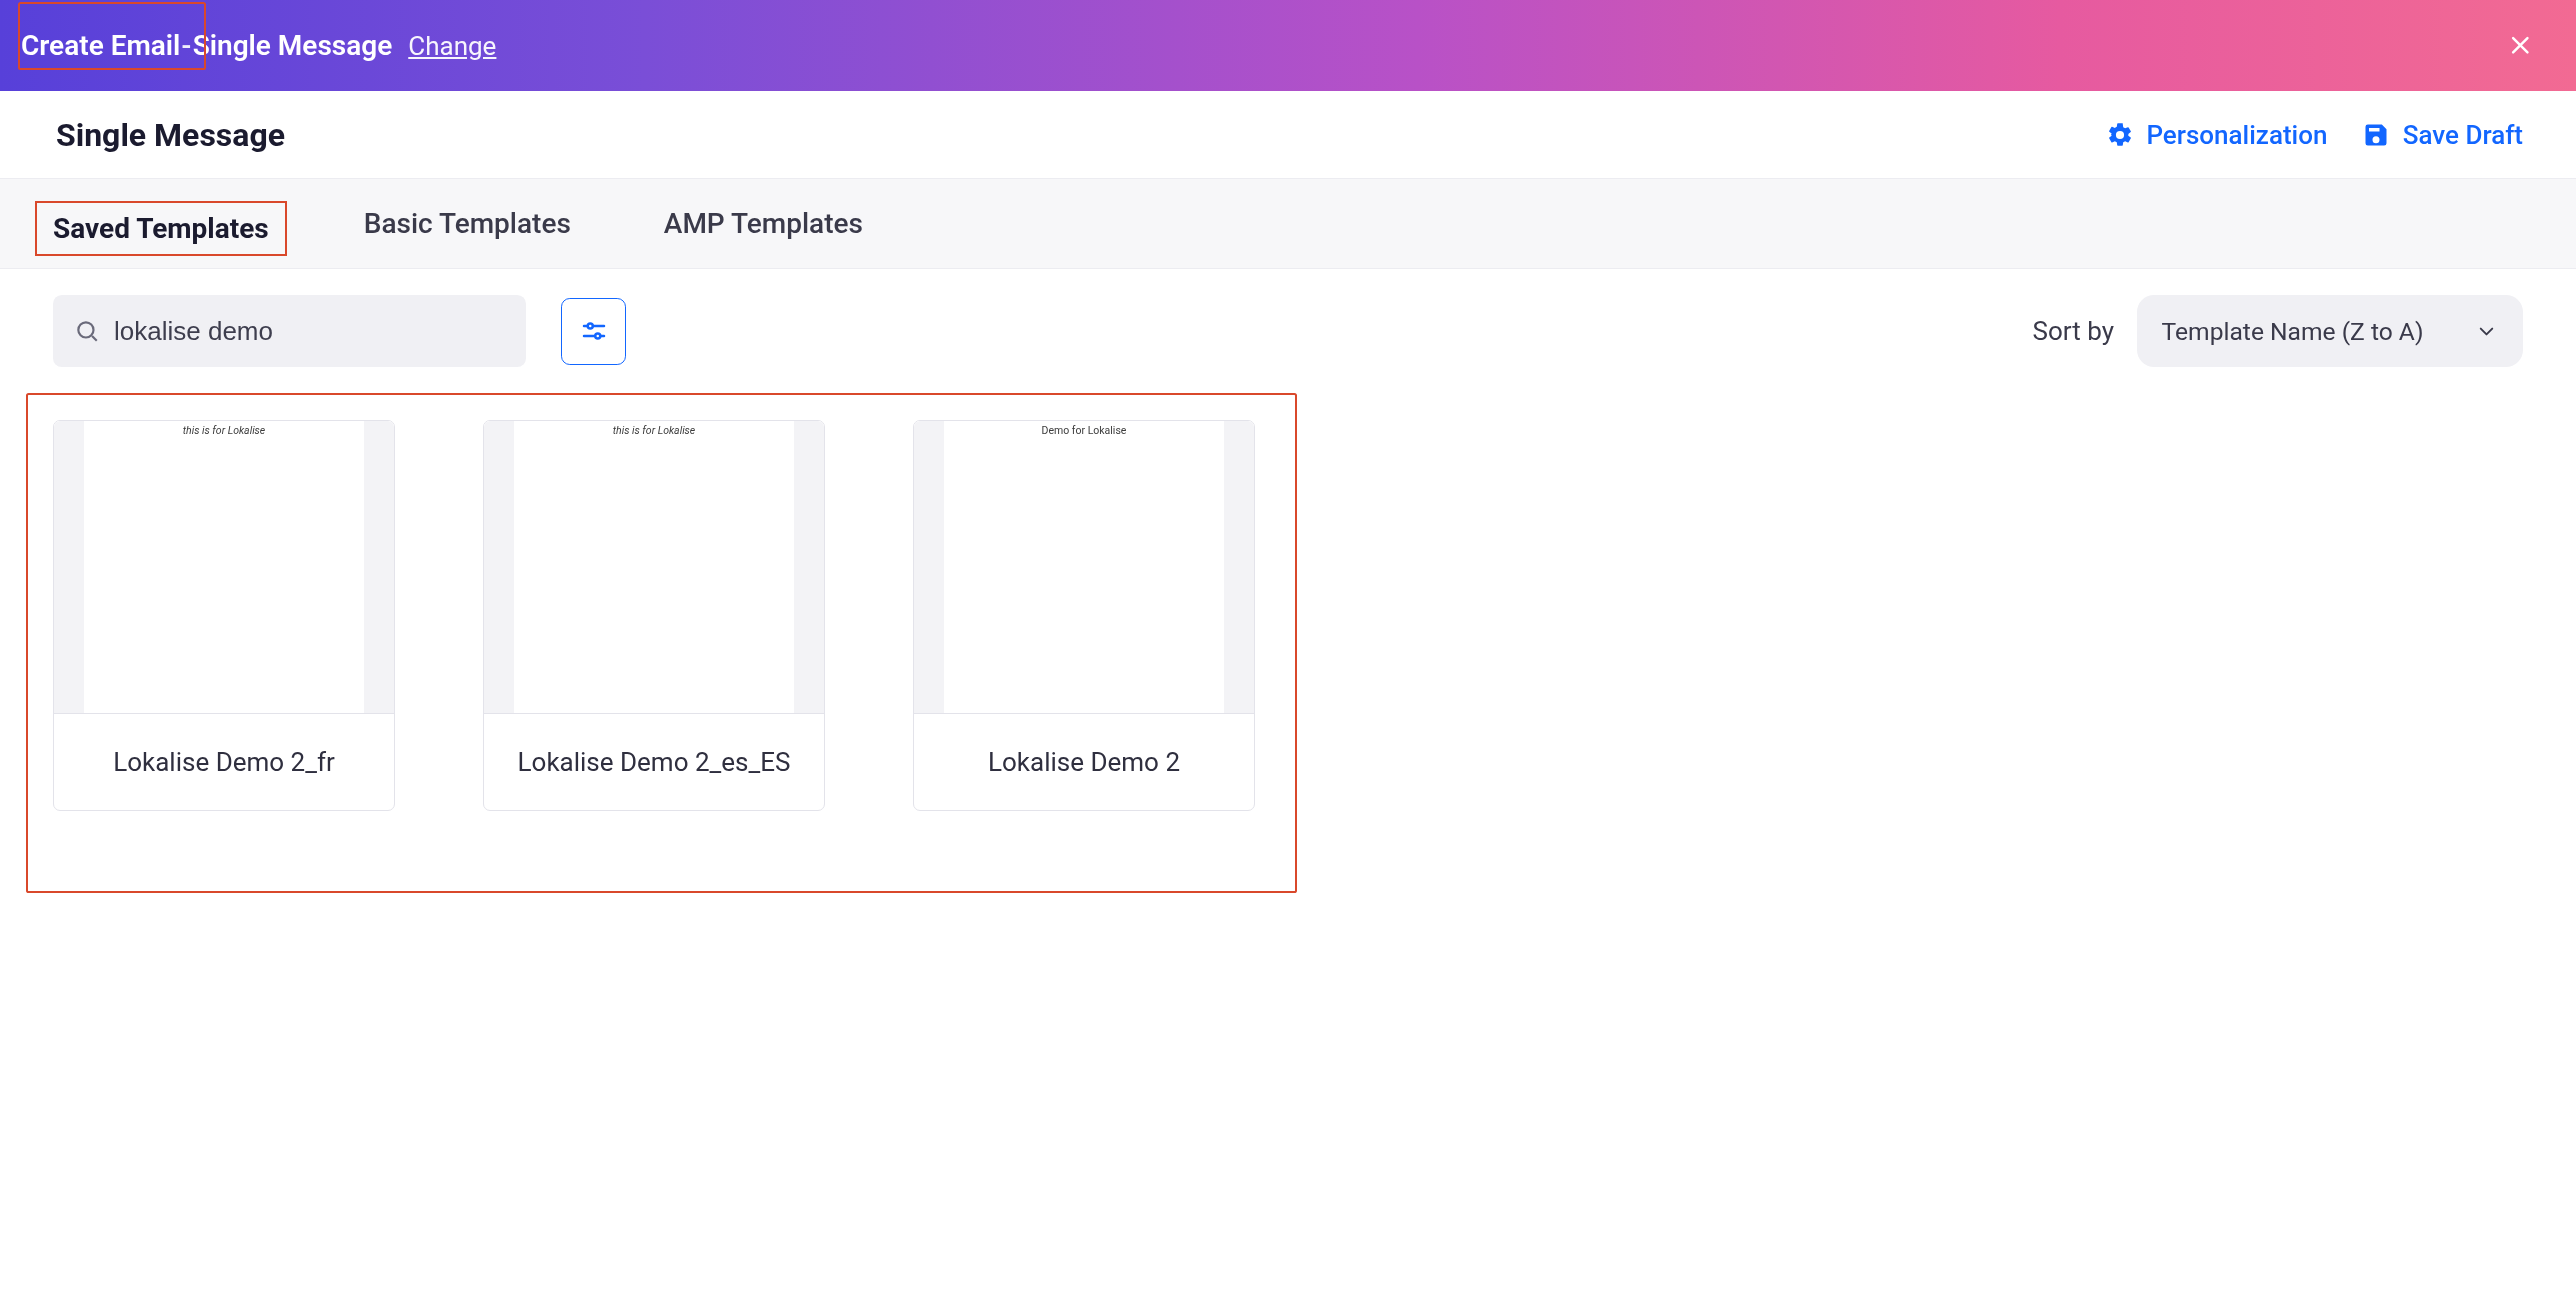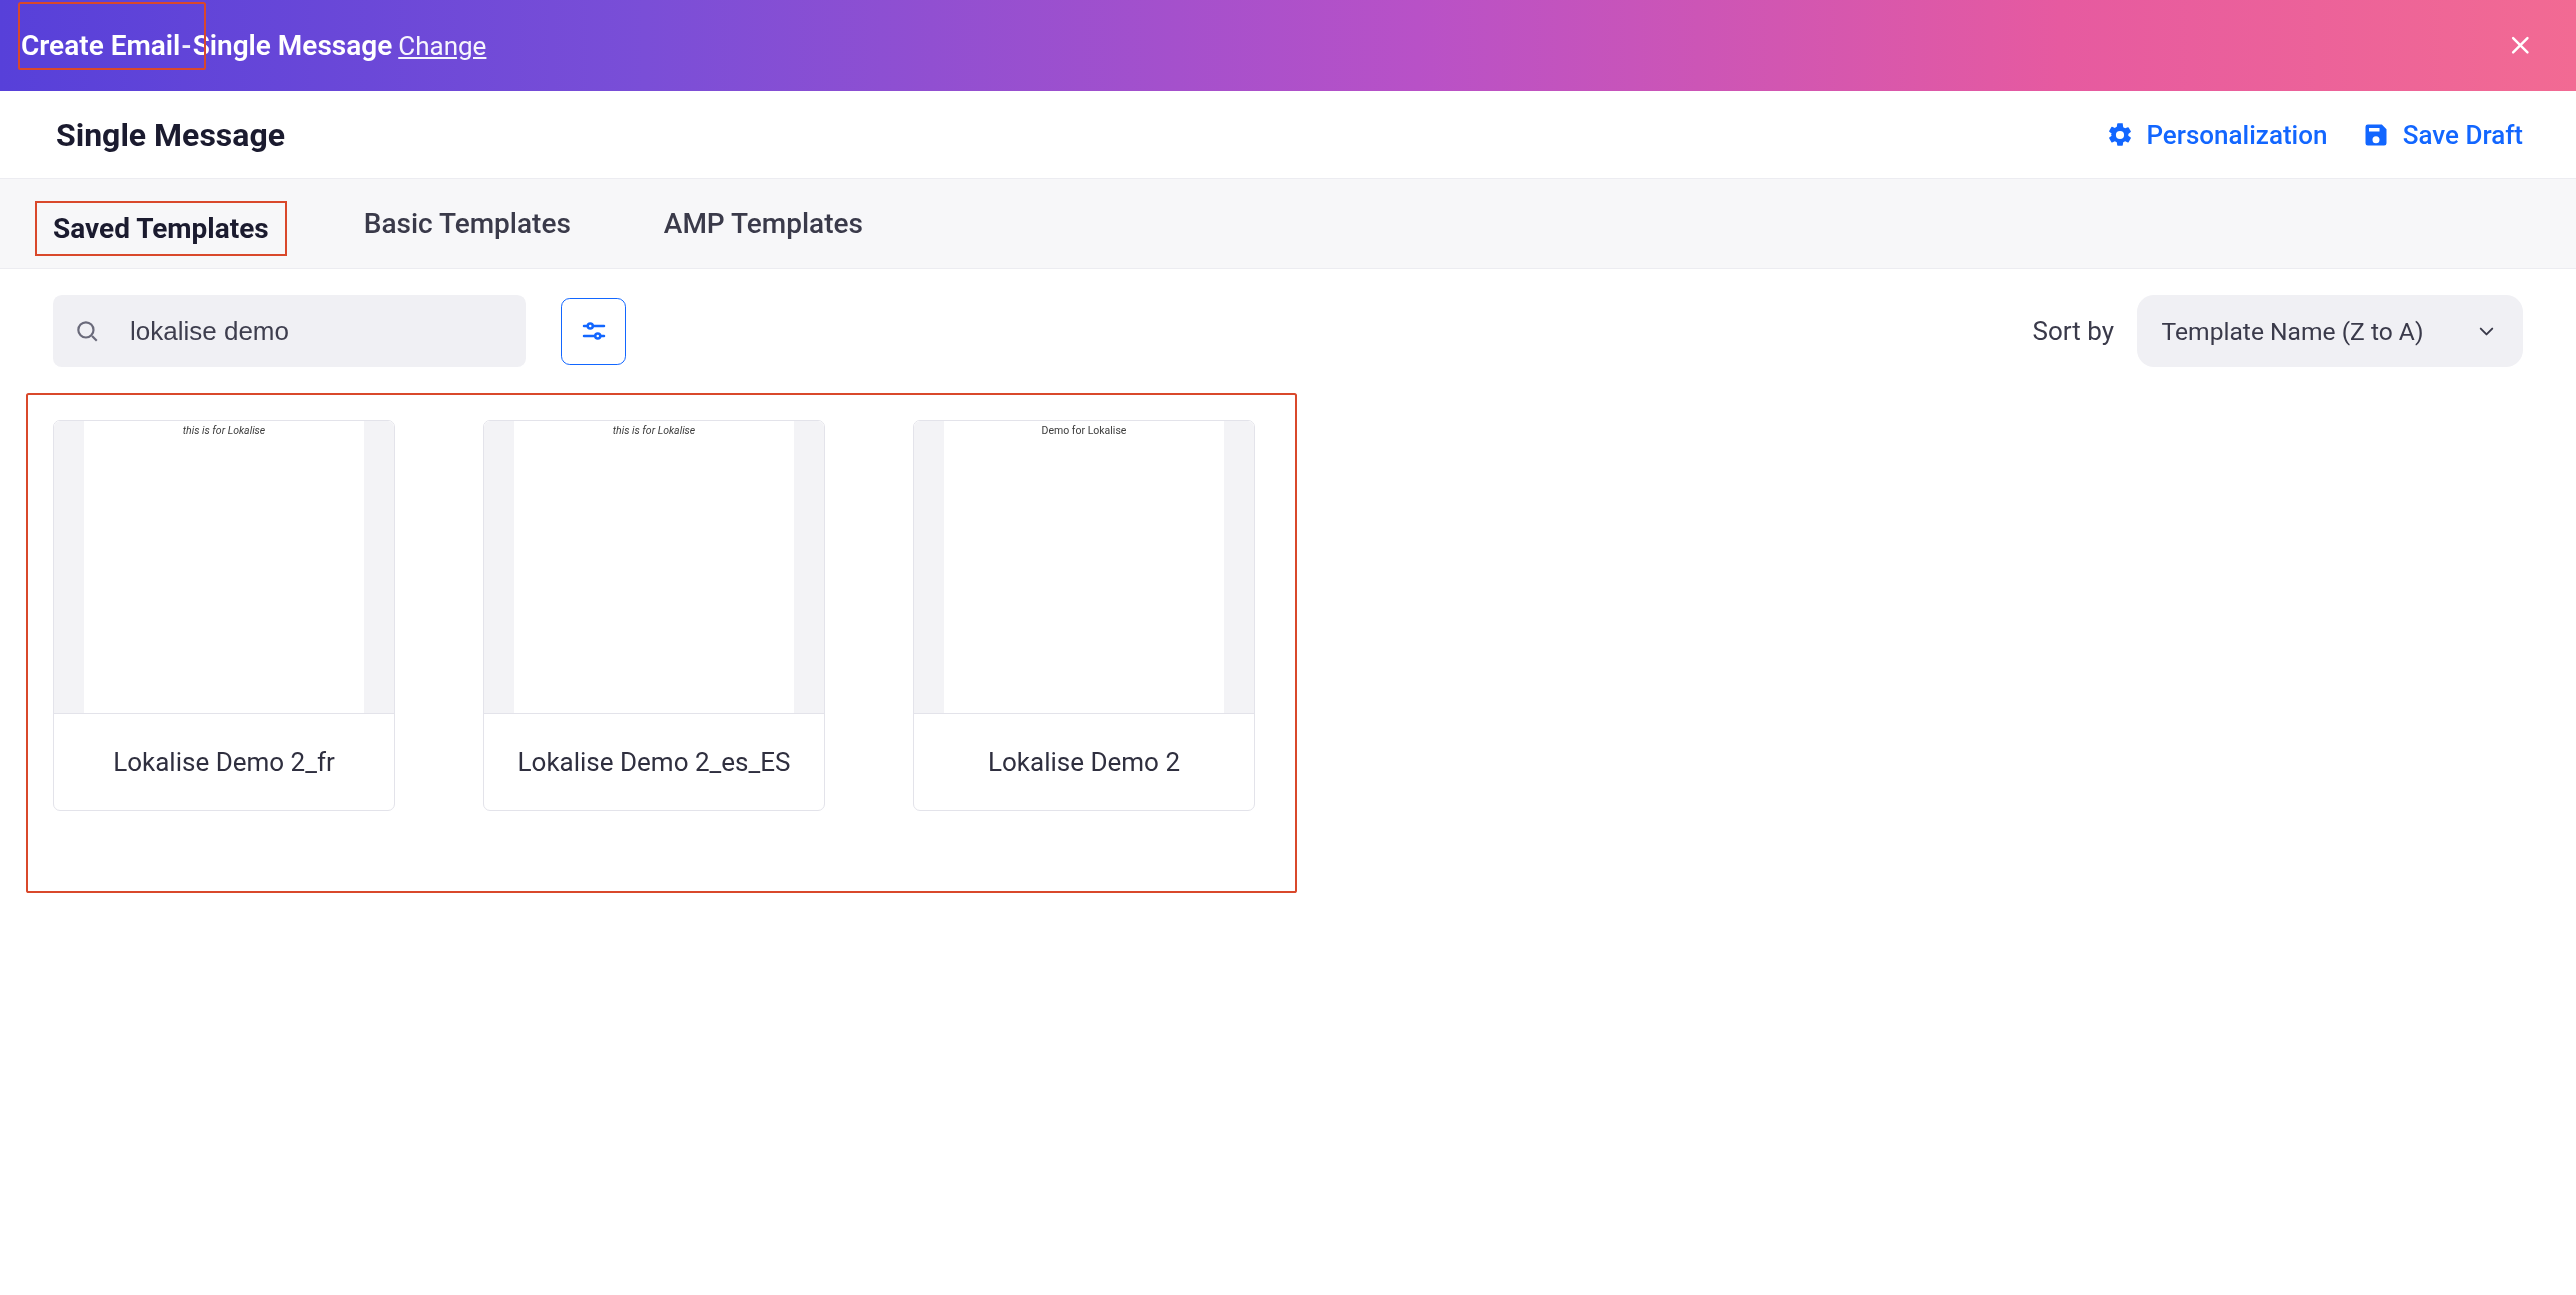--- a/index.html
+++ b/index.html
@@ -38,21 +38,21 @@
     font-size: 28px;
   }
   .topbar .crumb .main-crumb { font-weight: 600; }
   .topbar .crumb .sub-crumb { font-weight: 600; }
   .topbar .crumb .sep { font-weight: 600; opacity: .9; }
   .topbar .change-link {
     font-size: 26px;
     text-decoration: underline;
     color: #ffffff;
     opacity: .95;
-    margin-left: 5px;
+    margin-left: 15px;
   }
   .topbar .close-btn {
     margin-left: auto;
     width: 42px;
     height: 42px;
     color: #fff;
     display:flex; align-items:center; justify-content:center;
     cursor: pointer;
   }
   .topbar .close-btn svg { width: 24.6px; height: 24.6px; }
@@ -131,21 +131,21 @@
     display: flex;
     align-items: center;
     padding: 0 21px;
   }
   .search-wrap svg { width: 26px; height: 26px; color:#6a6a7a; }
   .search-input {
     border: none;
     background: transparent;
     font-size: 26px;
     color: #3e3e4e;
-    margin-left: 30px;
+    margin-left: 14px;
     flex: 1;
     outline: none;
   }
   .filter-btn {
     width: 65px;
     height: 67px;
     border: 1.8px solid #1266ff;
     border-radius: 8.8px;
     display:flex; align-items:center; justify-content:center;
     color: #1266ff;

